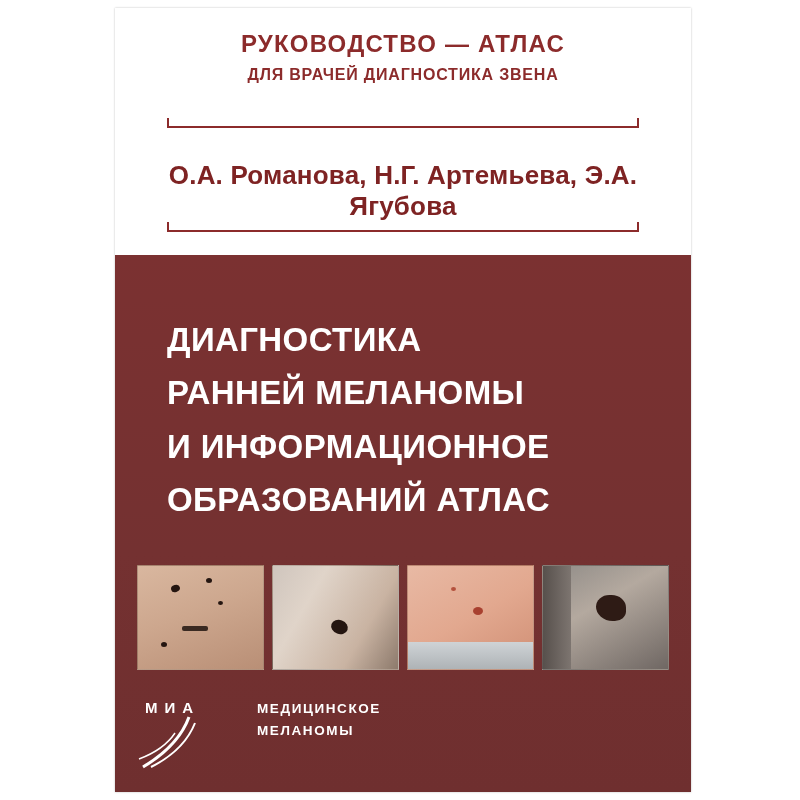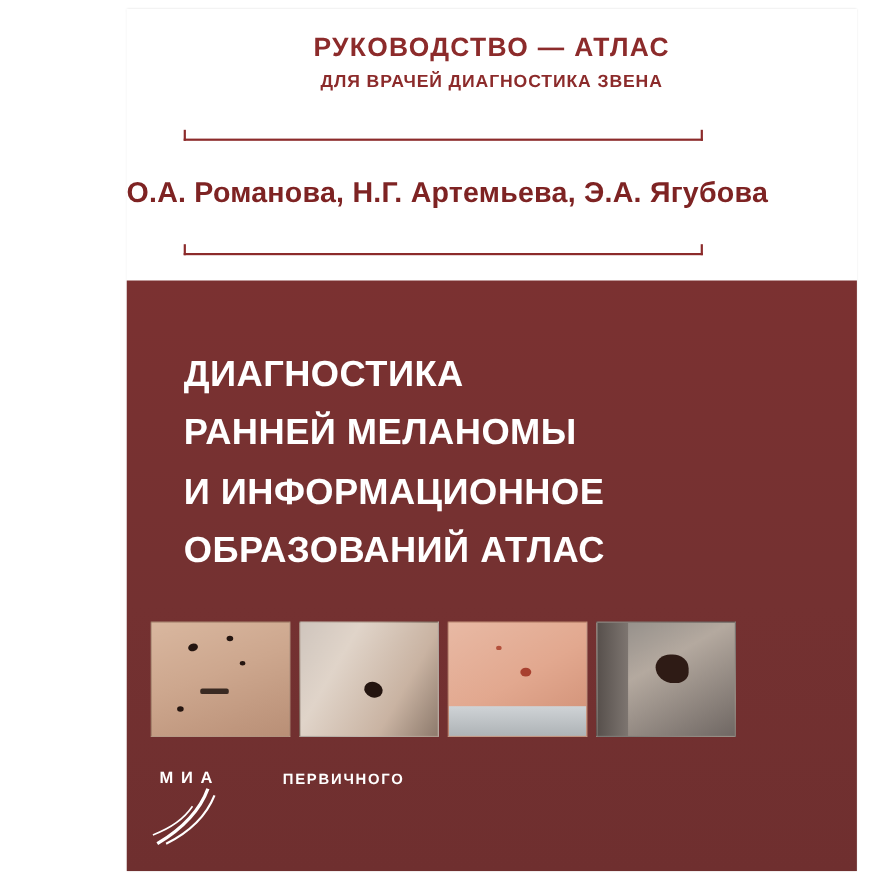--- a/index.html
+++ b/index.html
@@ -17,21 +17,21 @@
     position: relative;
     width: 800px;
     height: 800px;
     background: #ffffff;
   }
   
   .cover {
     position: absolute;
     left: 115px;
     top: 8px;
-    width: 664px;
+    width: 576px;
     height: 784px;
     background: #ffffff;
     box-shadow: 0 0 2px rgba(0,0,0,0.25);
     overflow: hidden;
   }
 
   
   .top-band {
     position: absolute;
     left: 0;
@@ -103,20 +103,21 @@
     top: 214px;
     width: 2px;
     height: 10px;
   }
 
   .authors {
     position: absolute;
     left: 0;
     right: 0;
     top: 152px;
+    text-align: center;
     color: #7e2323;
     font-size: 26px;
     font-weight: bold;
     letter-spacing: 0.2px;
   }
 
   
   .body-band {
     position: absolute;
     left: 0;
@@ -274,18 +275,19 @@
       <div class="logo">
         <div class="mia-letters">МИА</div>
         <svg width="112" height="64" viewBox="0 0 112 64">
           <path d="M6 58 C 26 46, 44 30, 52 8" stroke="#ffffff" stroke-width="3" fill="none"></path>
           <path d="M14 58 C 34 48, 50 34, 58 14" stroke="#ffffff" stroke-width="2" fill="none"></path>
           <path d="M2 50 C 18 44, 30 36, 38 24" stroke="#ffffff" stroke-width="1.5" fill="none"></path>
         </svg>
       </div>
 
       <div class="publisher">
-        <div class="pub-line">ПЕРВИЧНОГО</div>
+        <div class="pub-line">МЕДИЦИНСКОЕ</div>
+        <div class="pub-line">МЕЛАНОМЫ</div>
       </div>
     </div>
 
   </div>
 </div>
 
 </body></html>

